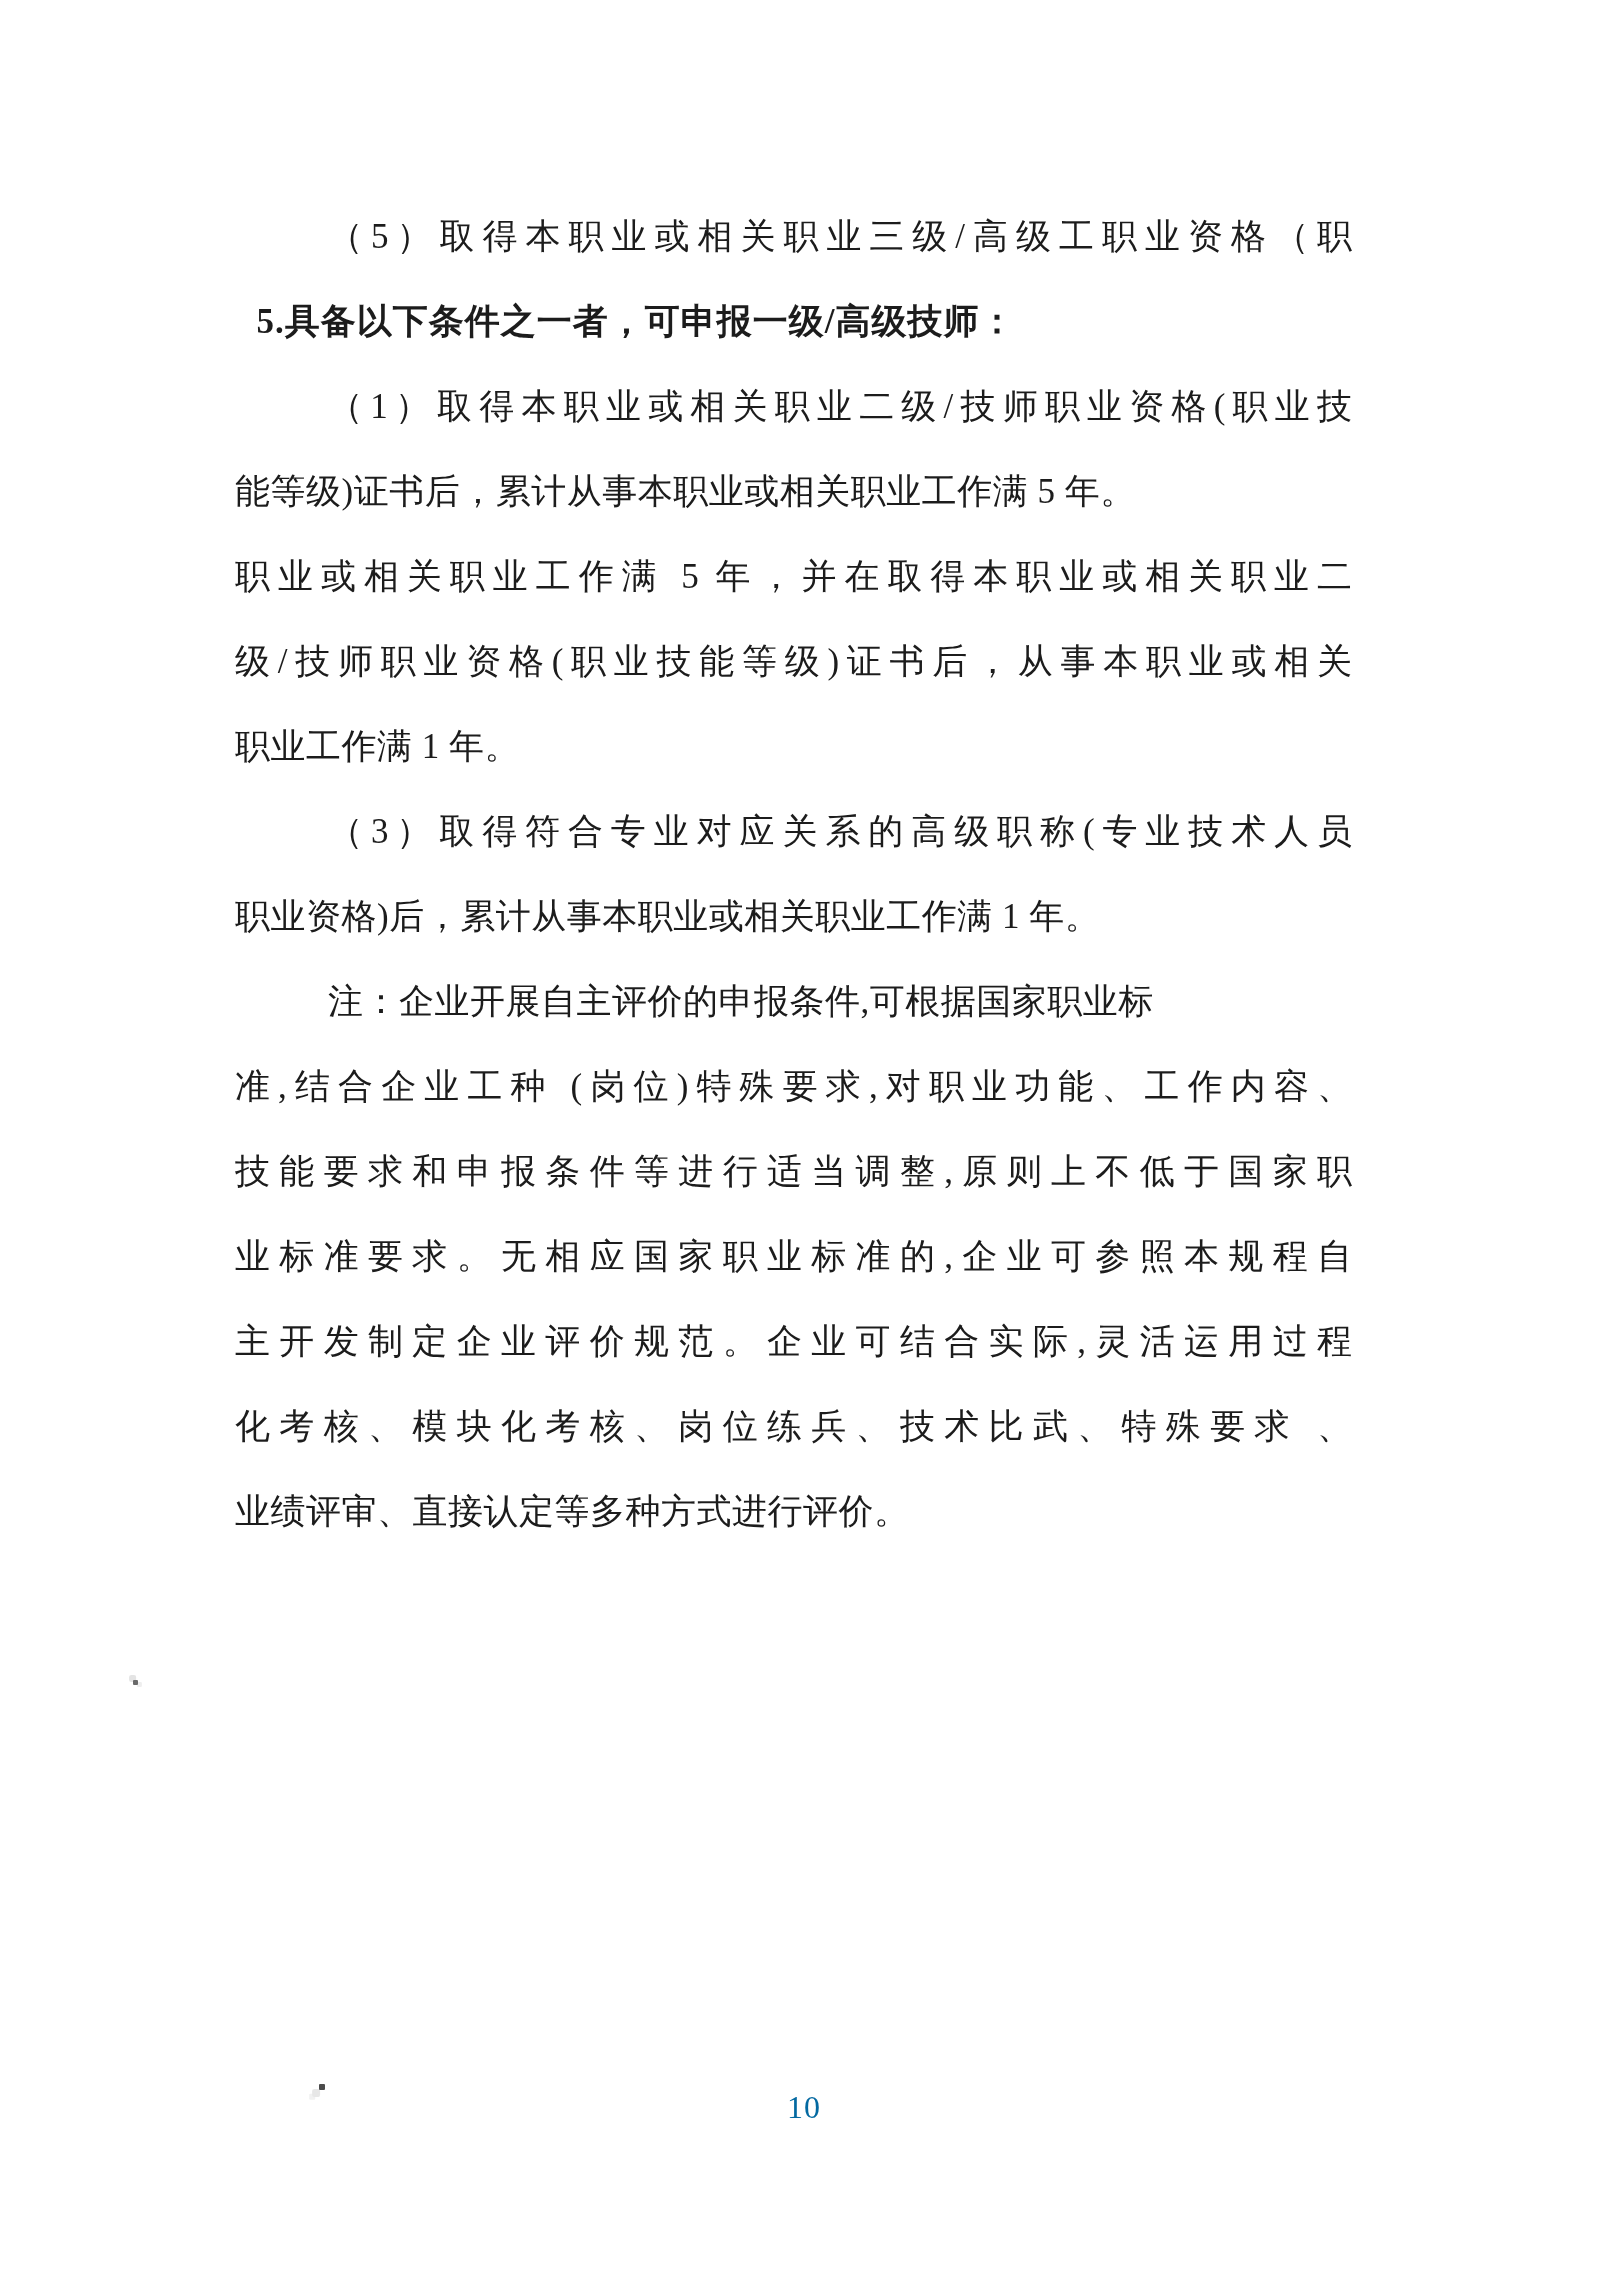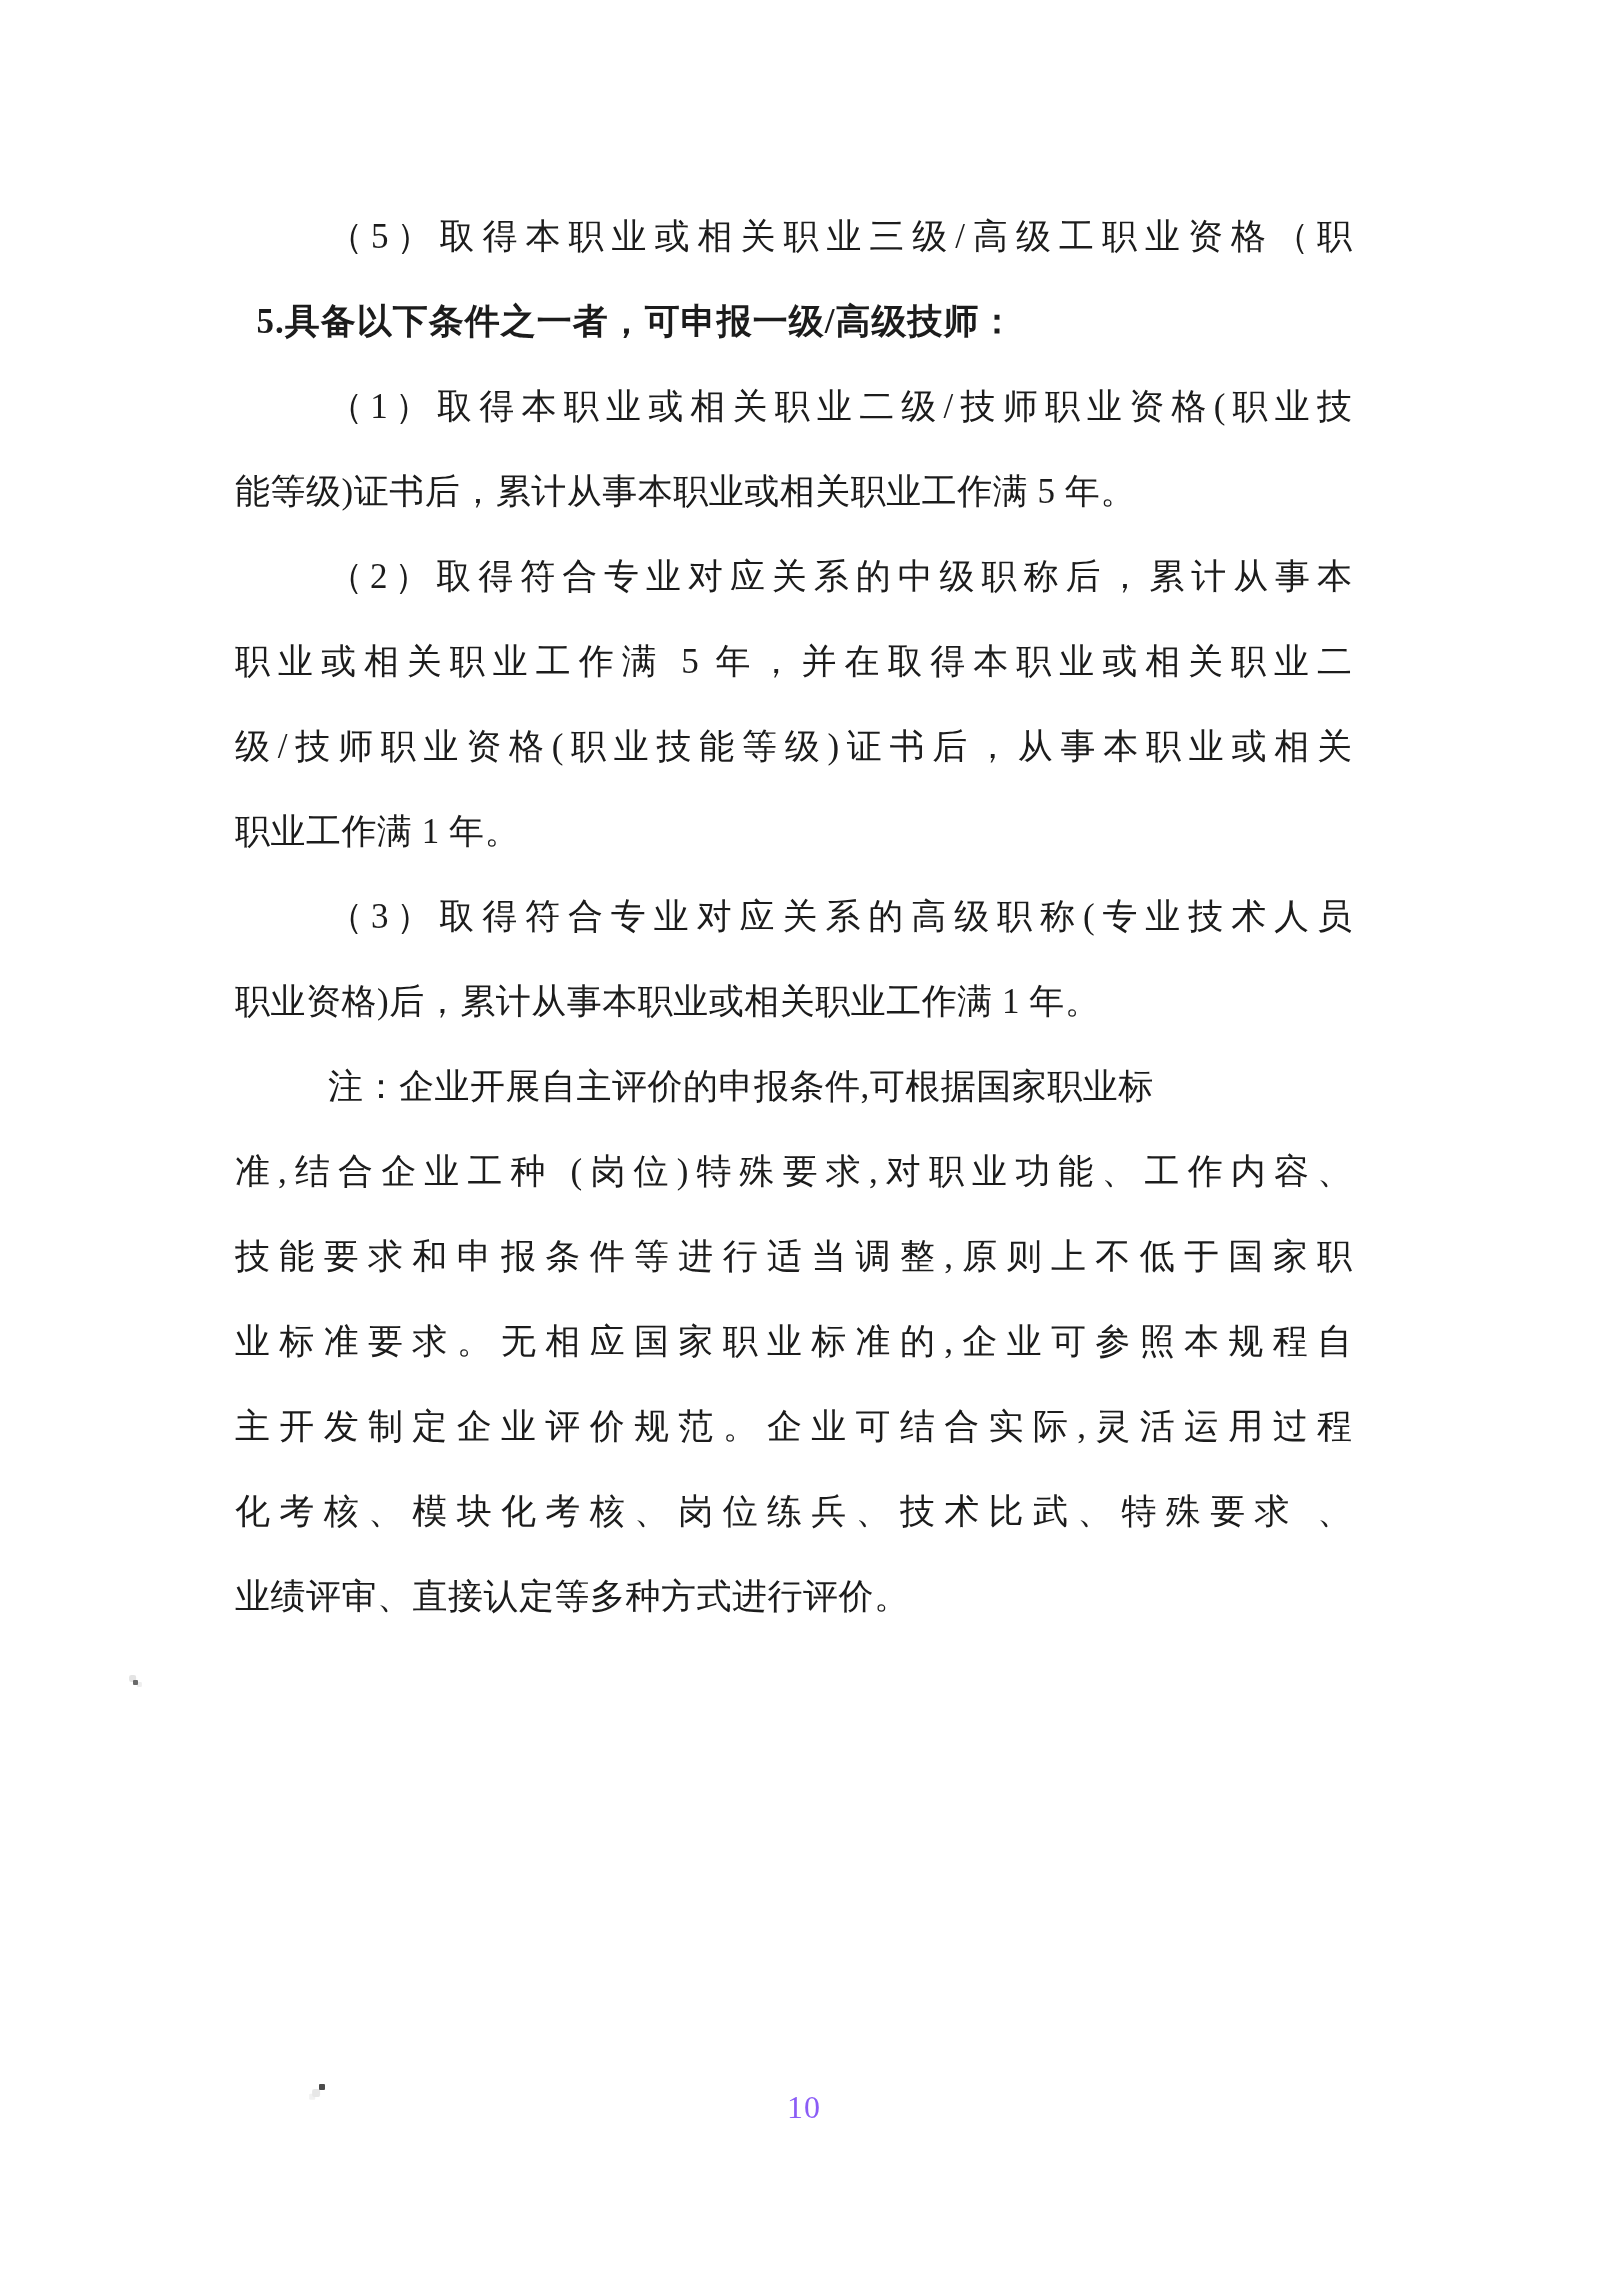--- a/index.html
+++ b/index.html
@@ -46,21 +46,21 @@
     letter-spacing: 1px;
   }
   .pagenum {
     position: absolute;
     left: 765px;
     top: 2088px;
     width: 78px;
     text-align: center;
     font-size: 32px;
     line-height: 39px;
-    color: #8b5cf6;
+    color: #0369a1;
     letter-spacing: 1px;
     font-family: "Liberation Serif", "DejaVu Serif", serif;
   }
   
   .speck {
     position: absolute;
     pointer-events: none;
   }
   .speck-a {
     left: 133px;
@@ -86,21 +86,20 @@
 </head>
 <body>
 
 <div class="page">
 
   <div class="content">
     <div class="line indent full">（5）取得本职业或相关职业三级/高级工职业资格（职</div>
     <div class="line heading">5.具备以下条件之一者，可申报一级/高级技师：</div>
     <div class="line indent full">（1）取得本职业或相关职业二级/技师职业资格(职业技</div>
     <div class="line">能等级)证书后，累计从事本职业或相关职业工作满 5 年。</div>
-    <div class="line indent full">（2）取得符合专业对应关系的中级职称后，累计从事本</div>
     <div class="line full">职业或相关职业工作满 5 年，并在取得本职业或相关职业二</div>
     <div class="line full">级/技师职业资格(职业技能等级)证书后，从事本职业或相关</div>
     <div class="line">职业工作满 1 年。</div>
     <div class="line indent full">（3）取得符合专业对应关系的高级职称(专业技术人员</div>
     <div class="line">职业资格)后，累计从事本职业或相关职业工作满 1 年。</div>
     <div class="line indent">注：企业开展自主评价的申报条件,可根据国家职业标</div>
     <div class="line full">准,结合企业工种 (岗位)特殊要求,对职业功能、工作内容、</div>
     <div class="line full">技能要求和申报条件等进行适当调整,原则上不低于国家职</div>
     <div class="line full">业标准要求。无相应国家职业标准的,企业可参照本规程自</div>
     <div class="line full">主开发制定企业评价规范。企业可结合实际,灵活运用过程</div>

